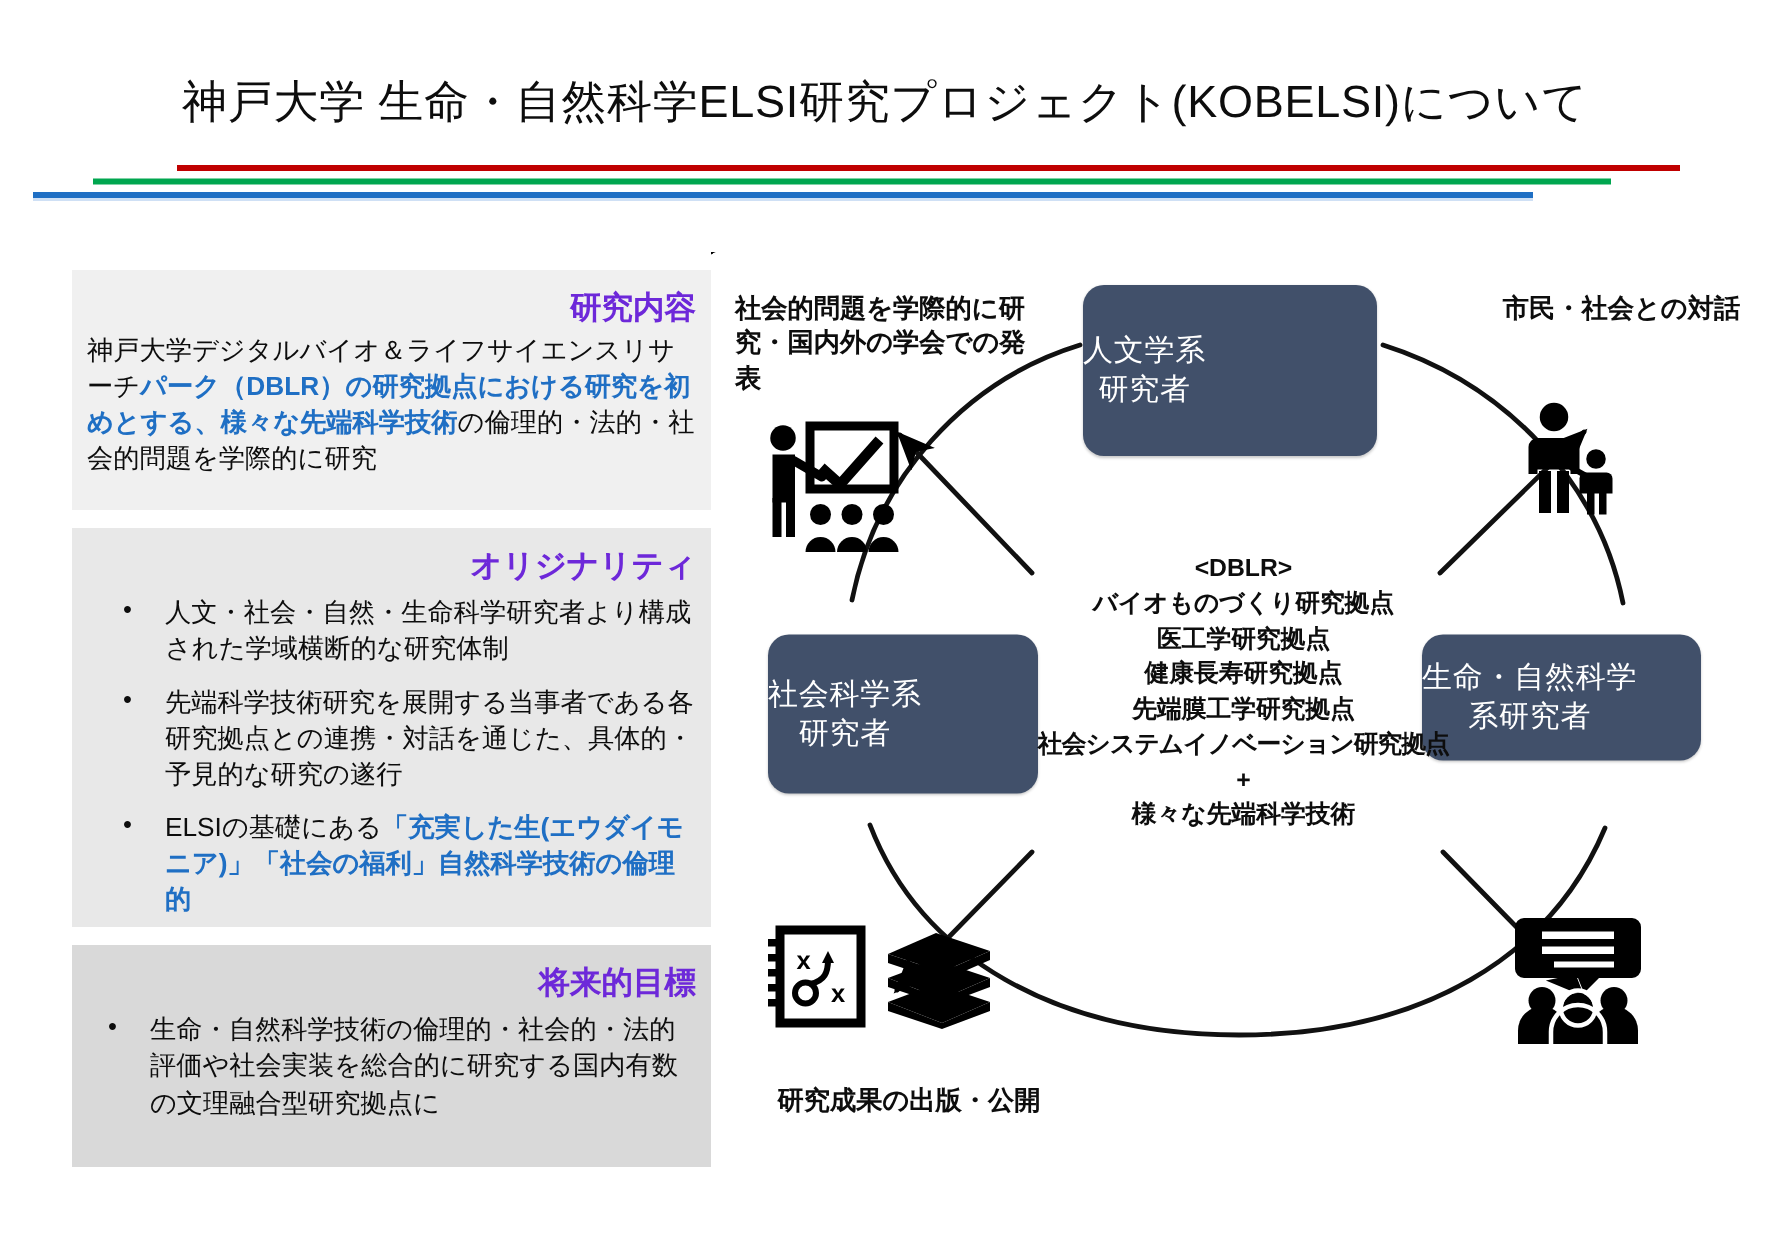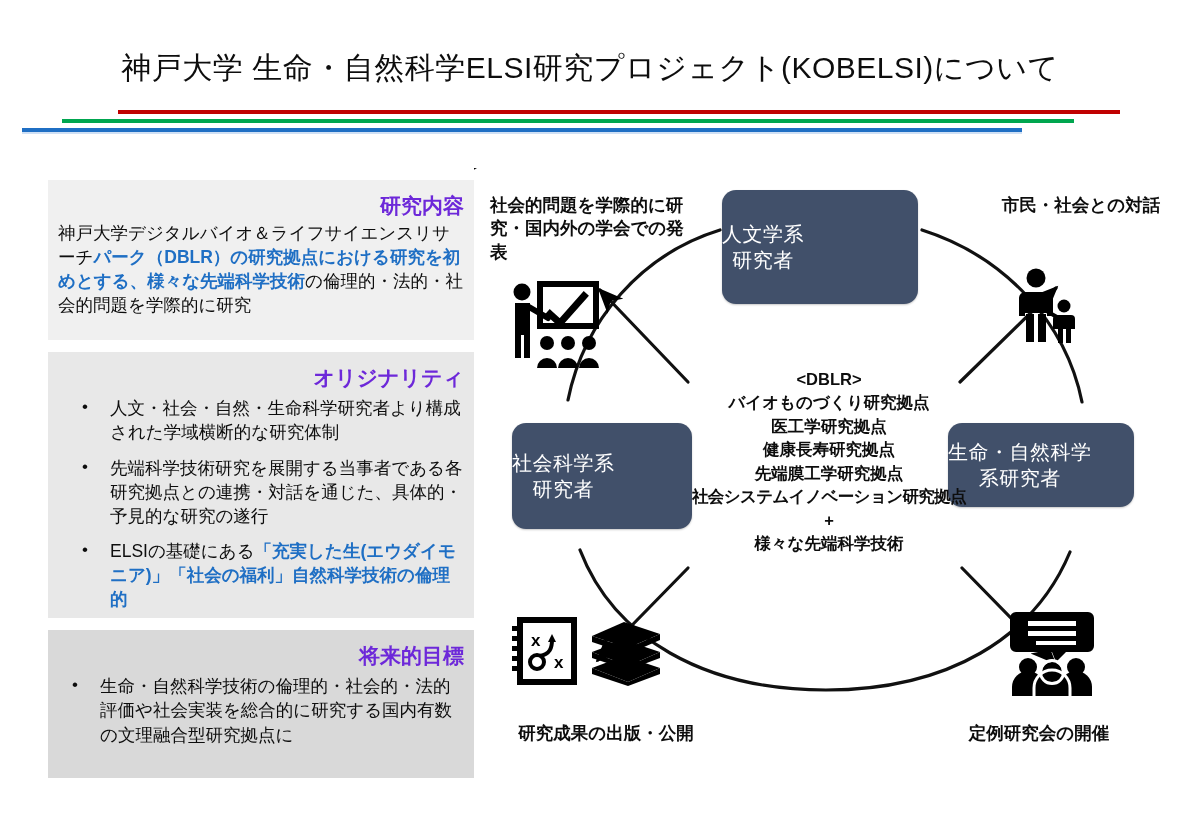--- a/index.html
+++ b/index.html
@@ -179,21 +179,20 @@
       <div class="cline">健康長寿研究拠点</div>
       <div class="cline">先端膜工学研究拠点</div>
       <div class="cline narrow">社会システムイノベーション研究拠点</div>
       <div class="cline">+</div>
       <div class="cline">様々な先端科学技術</div>
     </div>
 
     <div class="callout c-tl">社会的問題を学際的に研究・国内外の学会での発表</div>
     <div class="callout c-tr">市民・社会との対話</div>
     <div class="callout c-bl">研究成果の出版・公開</div>
-    <div class="callout c-br">定例研究会の開催</div>
 
     <div class="icn i-present">
       <svg width="104" height="92" viewBox="0 0 104 92">
         <rect x="38" y="8" width="56" height="42" fill="none" stroke="#000" stroke-width="6"></rect>
         <path d="M48 38 L58 47 L82 20" fill="none" stroke="#000" stroke-width="7" stroke-linecap="square"></path>
         <circle cx="20" cy="16" r="8.5" fill="#000"></circle>
         <rect x="13" y="27" width="15" height="32" fill="#000"></rect>
         <rect x="13" y="56" width="6" height="26" fill="#000"></rect>
         <rect x="22" y="56" width="6" height="26" fill="#000"></rect>
         <path d="M27 31 L46 42" stroke="#000" stroke-width="6" stroke-linecap="round"></path>

